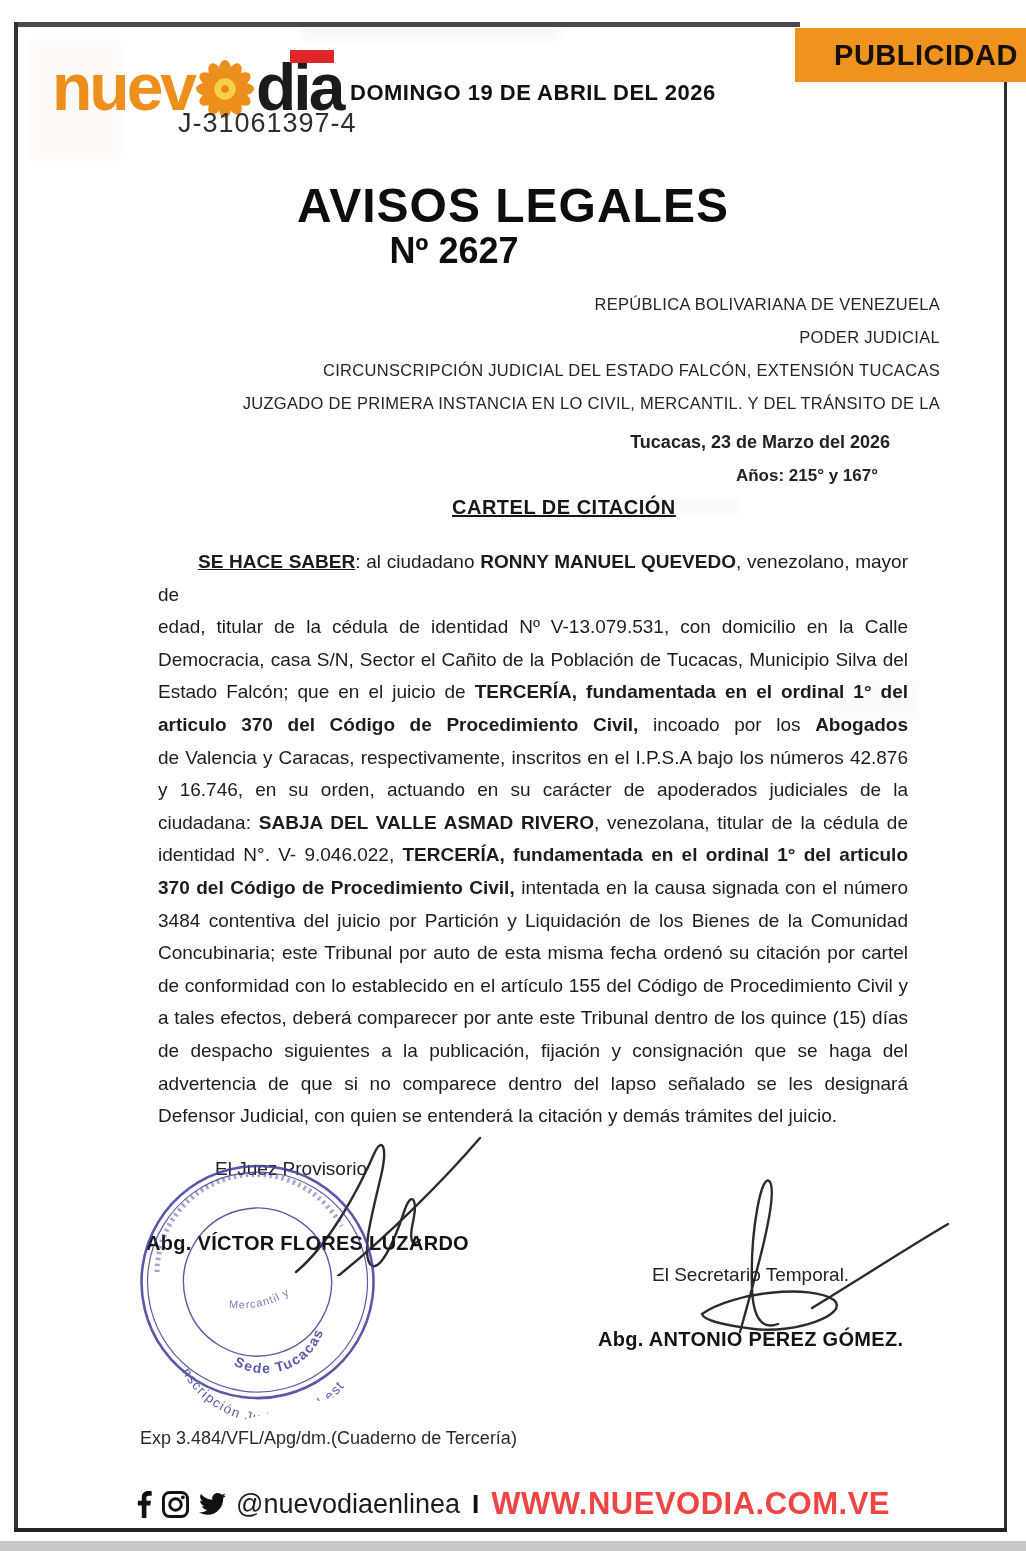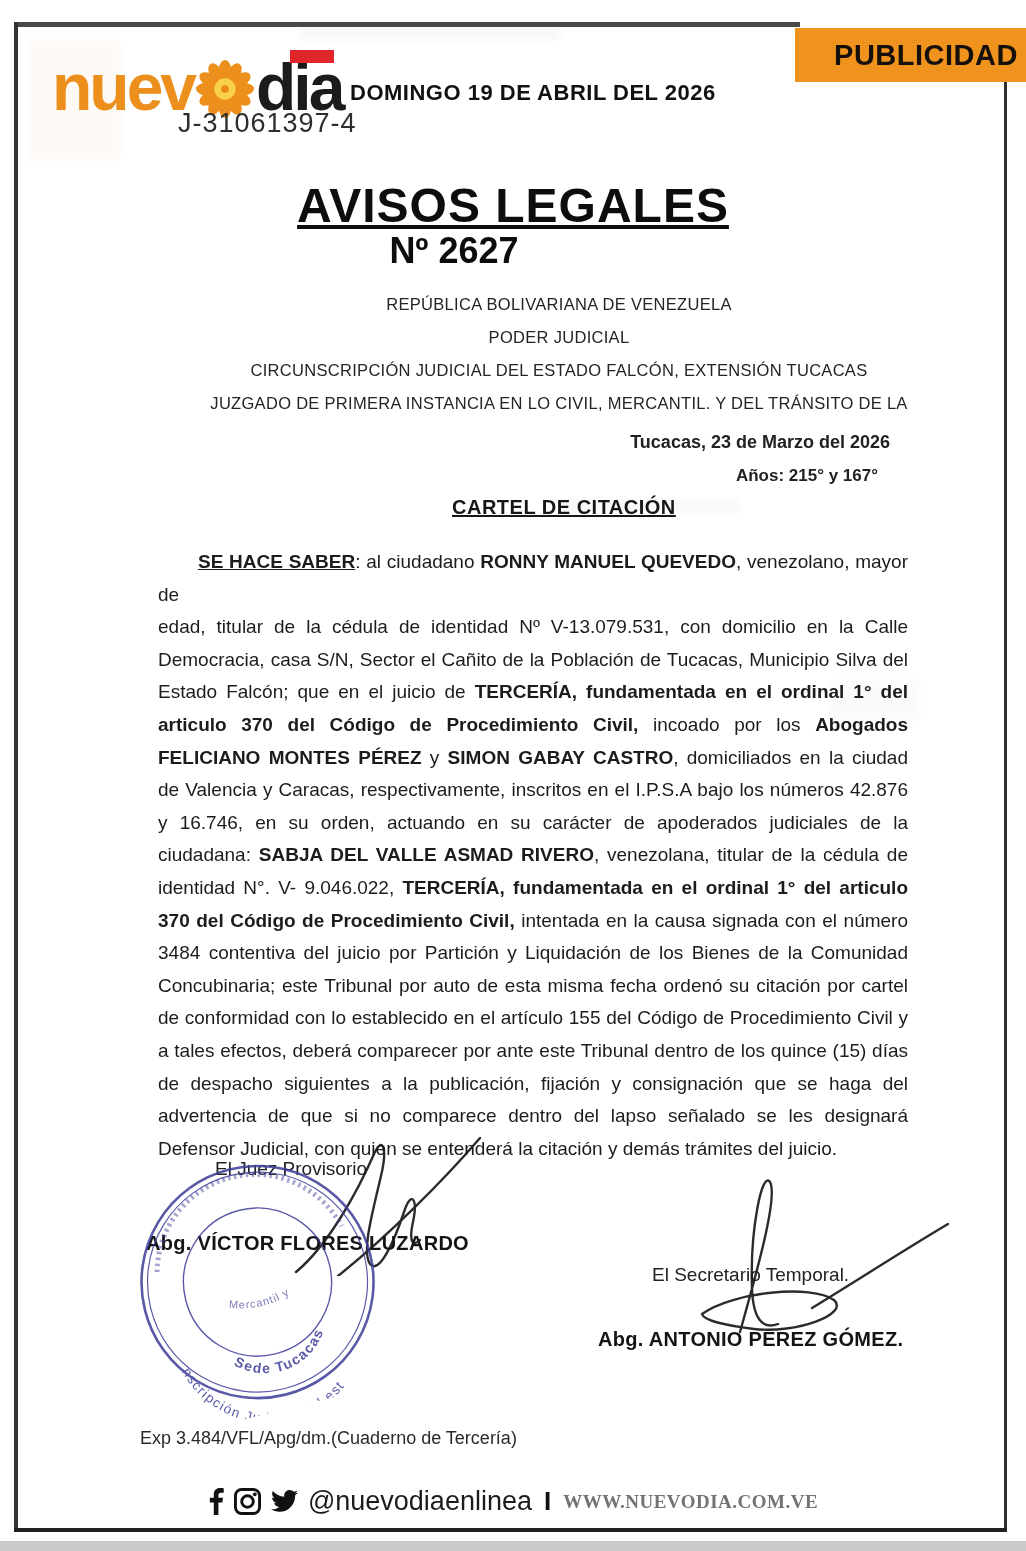--- a/index.html
+++ b/index.html
@@ -24,24 +24,24 @@
   .logo-black{font-size:66px;font-weight:800;letter-spacing:-3px;color:#1b1b1b;line-height:58px;position:relative;}
   .logo-red-bar{position:absolute;left:34px;top:-8px;width:44px;height:13px;background:#E0262B;}
   .logo-sun{width:58px;height:58px;margin:0 2px -2px 2px;}
   .logo-reg{left:178px;top:108px;font-size:27px;font-weight:normal;color:#2e2e2e;letter-spacing:1px;}
   .edition-date{left:350px;top:80px;font-size:22px;font-weight:bold;letter-spacing:.5px;color:#111;}
   .publicidad{left:795px;top:28px;width:262px;height:54px;background:#EF921E;
     display:flex;align-items:center;justify-content:center;
     font-size:29px;font-weight:800;letter-spacing:.5px;color:#15100a;}
   
   .avisos-title{left:0;top:178px;width:1026px;text-align:center;
-    font-size:48px;font-weight:800;letter-spacing:1px;color:#0d0d0d;text-decoration:underline;}
+    font-size:48px;font-weight:800;letter-spacing:1px;color:#0d0d0d;}
   .avisos-number{left:0;top:230px;width:908px;text-align:center;
     font-size:36px;font-weight:800;color:#0d0d0d;}
-  .court-block{left:164px;top:288px;width:790px;text-align:center;}
+  .court-block{left:150px;top:288px;width:790px;text-align:right;}
   .court-line{font-size:16.5px;line-height:33px;color:#242424;letter-spacing:.3px;}
   .place-date{left:0;top:432px;width:878px;text-align:right;font-size:18px;font-weight:bold;color:#222;padding-left:12px;}
   .years-line{left:0;top:466px;width:878px;text-align:right;font-size:17px;font-weight:bold;color:#222;}
   .subject-line{left:452px;top:496px;font-size:20px;font-weight:bold;letter-spacing:.5px;
     text-decoration:underline;color:#161616;}
   
   .notice-body{left:158px;top:546px;width:750px;}
   .body-line{font-size:19px;line-height:32.6px;text-align:justify;text-align-last:justify;
     color:#1c1c1c;white-space:normal;}
   .body-line.first{text-indent:40px;}
@@ -53,21 +53,21 @@
   .judge-name{left:146px;top:1232px;font-size:20px;font-weight:bold;letter-spacing:.3px;color:#141414;}
   .secretary-title{left:652px;top:1264px;font-size:19px;color:#222;}
   .secretary-name{left:598px;top:1328px;font-size:20px;font-weight:bold;letter-spacing:.3px;color:#141414;}
   .sig{pointer-events:none;}
   .stamp{left:108px;top:1156px;transform:rotate(-14deg);opacity:.85;}
   
   .exp-line{left:140px;top:1428px;font-size:18px;color:#2a2a2a;}
   .footer-bar{left:0;top:1486px;width:1026px;display:flex;align-items:center;justify-content:center;gap:10px;}
   .footer-handle{font-size:27px;color:#1c1c1c;}
   .footer-sep{font-size:26px;font-weight:800;color:#111;margin:0 2px;}
-  .footer-site{font-size:19px;font-weight:800;letter-spacing:.5px;color:#737373;font-family:Liberation Serif, serif;}
+  .footer-site{font-size:31px;font-weight:800;letter-spacing:.5px;color:#ef4444;}
   .soc-icon{width:27px;height:27px;}
   .soc-icon.fb{width:16px;}
 </style>
 </head>
 <body>
 
 <div class="abs smudge" style="left:30px;top:40px;width:90px;height:120px;background:rgba(226,150,40,.10);"></div>
 <div class="abs smudge" style="left:300px;top:28px;width:260px;height:12px;background:rgba(0,0,0,.06);"></div>
 <div class="abs smudge" style="left:560px;top:500px;width:180px;height:14px;background:rgba(0,0,0,.05);"></div>
 <div class="abs smudge" style="left:830px;top:680px;width:90px;height:40px;background:rgba(0,0,0,.04);"></div>
@@ -123,21 +123,20 @@
 <div class="abs place-date">Tucacas, 23 de Marzo del 2026</div>
 <div class="abs years-line">Años: 215° y 167°</div>
 <div class="abs subject-line">CARTEL DE CITACIÓN</div>
 
 <div class="abs notice-body" id="notice-body">
     <div class="body-line first"><span class="seg-b seg-u">SE HACE SABER</span><span class="">: al ciudadano </span><span class="seg-b ">RONNY MANUEL QUEVEDO</span><span class="">, venezolano, mayor de</span></div>
     <div class="body-line"><span class="">edad, titular de la cédula de identidad Nº V-13.079.531, con domicilio en la Calle</span></div>
     <div class="body-line"><span class="">Democracia, casa S/N, Sector el Cañito de la Población de Tucacas, Municipio Silva del</span></div>
     <div class="body-line"><span class="">Estado Falcón; que en el juicio de </span><span class="seg-b ">TERCERÍA, fundamentada en el ordinal 1° del</span></div>
     <div class="body-line"><span class="seg-b ">articulo 370 del Código de Procedimiento Civil,</span><span class=""> incoado por los </span><span class="seg-b ">Abogados</span></div>
-    <div class="body-line"><span class="seg-b ">FELICIANO MONTES PÉREZ</span><span class=""> y </span><span class="seg-b ">SIMON GABAY CASTRO</span><span class="">, domiciliados en la ciudad</span></div>
     <div class="body-line"><span class="">de Valencia y Caracas, respectivamente, inscritos en el I.P.S.A bajo los números 42.876</span></div>
     <div class="body-line"><span class="">y 16.746, en su orden, actuando en su carácter de apoderados judiciales de la</span></div>
     <div class="body-line"><span class="">ciudadana: </span><span class="seg-b ">SABJA DEL VALLE ASMAD RIVERO</span><span class="">, venezolana, titular de la cédula de</span></div>
     <div class="body-line"><span class="">identidad N°. V- 9.046.022, </span><span class="seg-b ">TERCERÍA, fundamentada en el ordinal 1° del articulo</span></div>
     <div class="body-line"><span class="seg-b ">370 del Código de Procedimiento Civil,</span><span class=""> intentada en la causa signada con el número</span></div>
     <div class="body-line"><span class="">3484 contentiva del juicio por Partición y Liquidación de los Bienes de la Comunidad</span></div>
     <div class="body-line"><span class="">Concubinaria; este Tribunal por auto de esta misma fecha ordenó su citación por cartel</span></div>
     <div class="body-line"><span class="">de conformidad con lo establecido en el artículo 155 del Código de Procedimiento Civil y</span></div>
     <div class="body-line"><span class="">a tales efectos, deberá comparecer por ante este Tribunal dentro de los quince (15) días</span></div>
     <div class="body-line"><span class="">de despacho siguientes a la publicación, fijación y consignación que se haga del</span></div>

